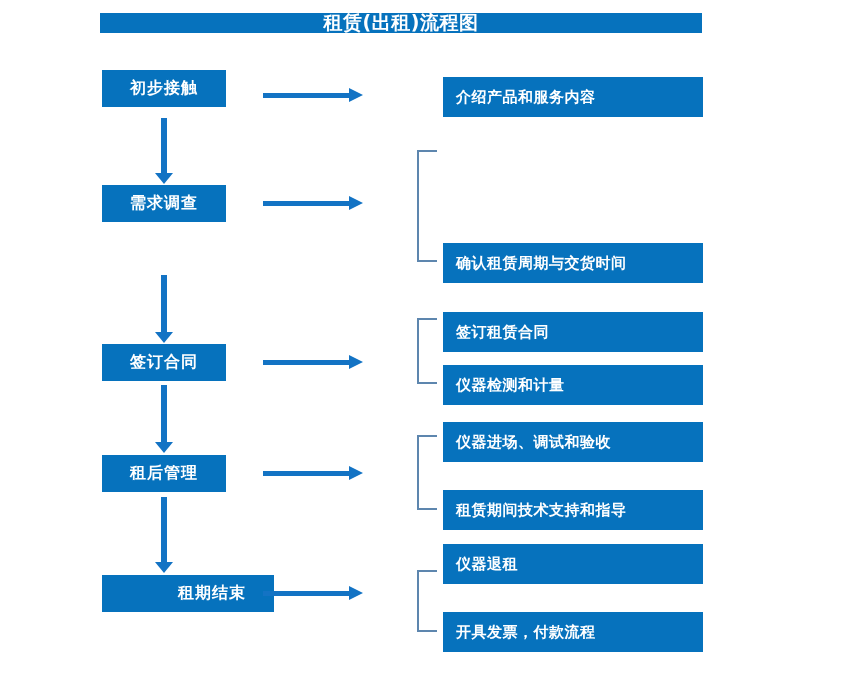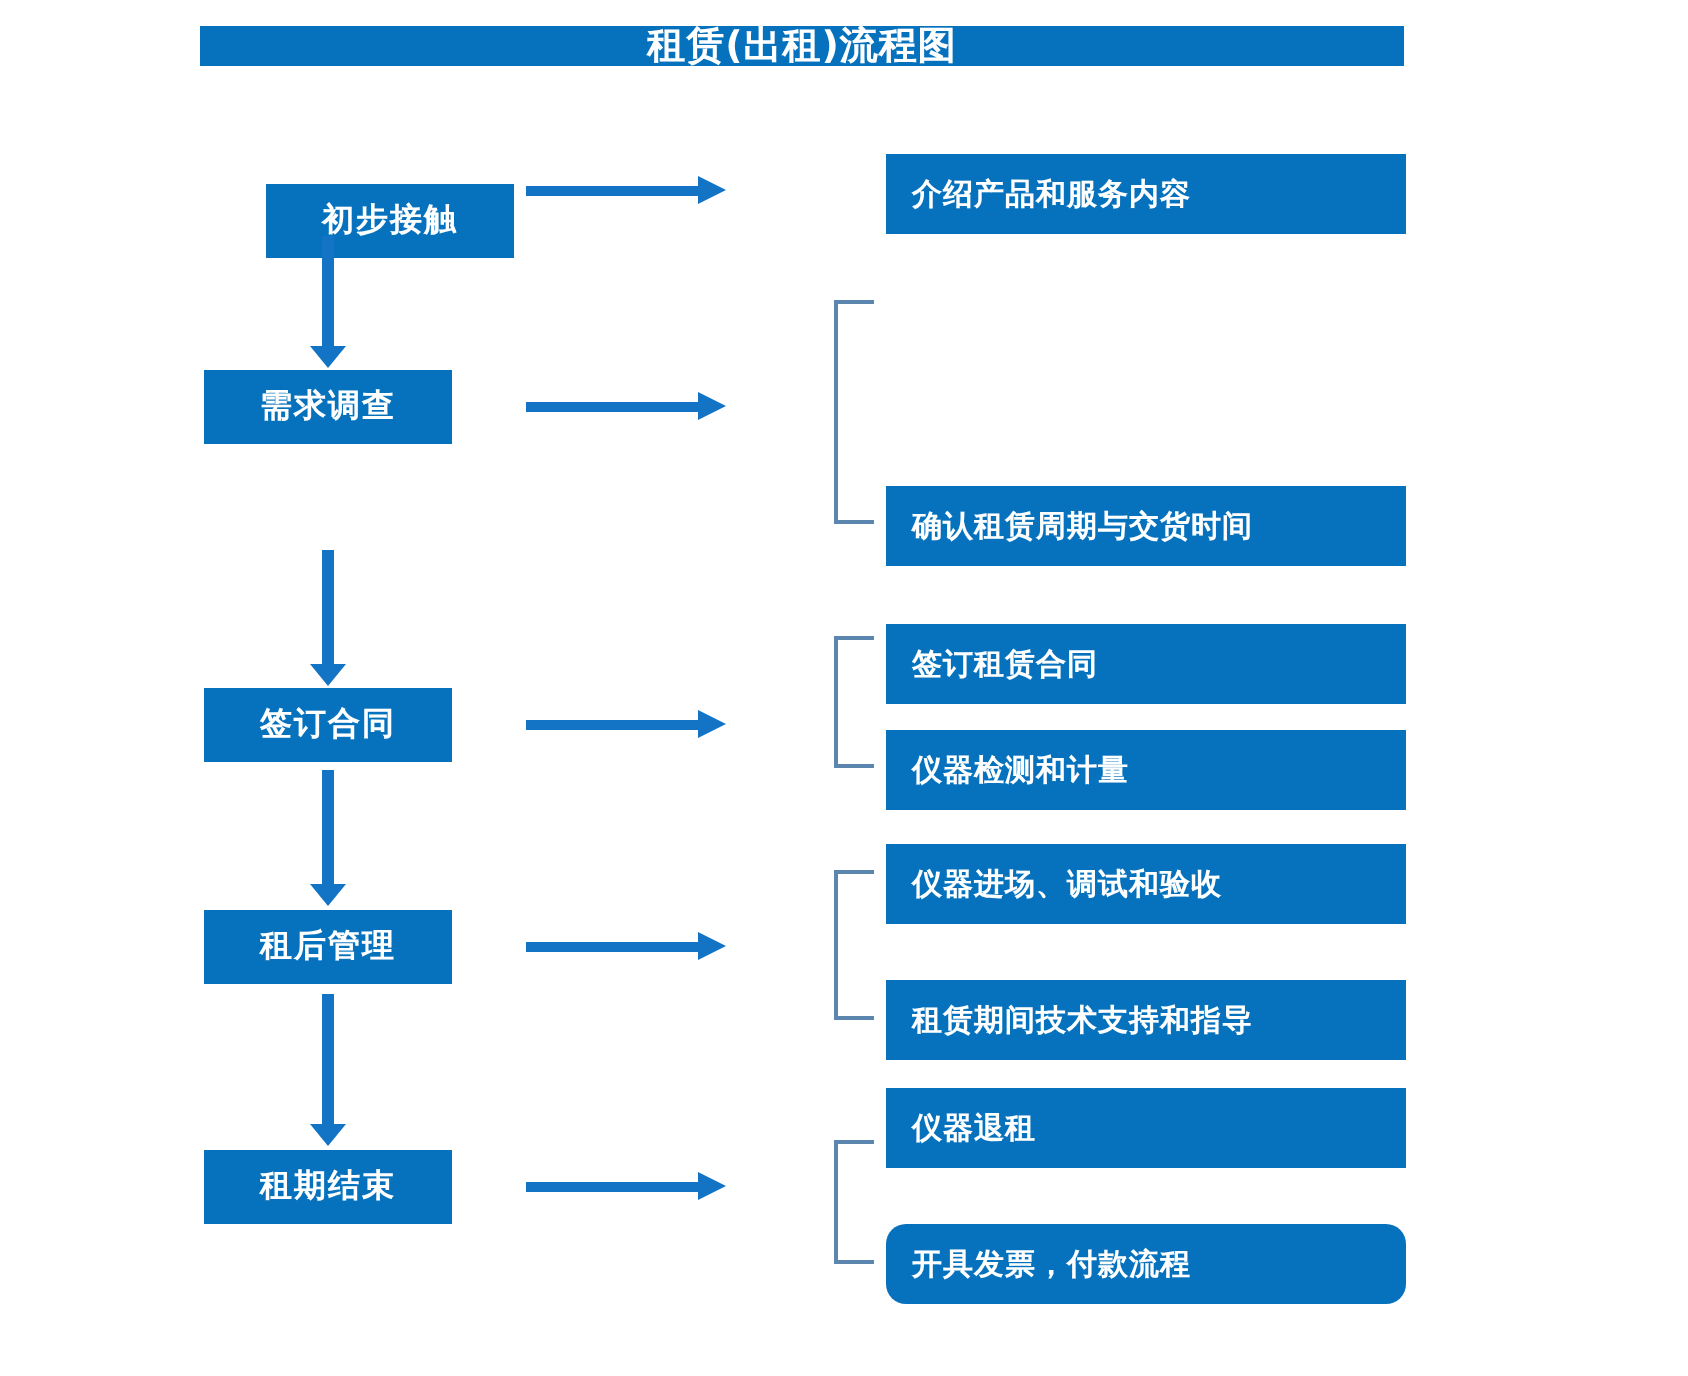--- a/index.html
+++ b/index.html
@@ -129,29 +129,29 @@
     box-sizing: border-box;
   }
 </style>
 </head>
 <body>
 
 <div id="flowchart">
 
   <div class="title-bar">租赁(出租)流程图</div>
 
-  <div class="stage-box" style="top:92px;margin-left:31px;">初步接触</div>
+  <div class="stage-box" style="top:70px;">初步接触</div>
 
   <div class="stage-box" style="top:185px;">需求调查</div>
 
   <div class="stage-box" style="top:344px;">签订合同</div>
 
   <div class="stage-box" style="top:455px;">租后管理</div>
 
-  <div class="stage-box" style="top:575px;">租期结束</div>
+  <div class="stage-box" style="top:575px;padding-left:48px;">租期结束</div>
 
   <div class="v-arrow" style="top:118px; height:66px;">
     <div class="shaft" style="height:55px;"></div>
     <div class="head" style="top:55px;"></div>
   </div>
 
   <div class="v-arrow" style="top:275px; height:68px;">
     <div class="shaft" style="height:57px;"></div>
     <div class="head" style="top:57px;"></div>
   </div>
@@ -208,15 +208,15 @@
   <div class="detail-box" style="top:312px;">签订租赁合同</div>
 
   <div class="detail-box" style="top:365px;">仪器检测和计量</div>
 
   <div class="detail-box" style="top:422px;">仪器进场、调试和验收</div>
 
   <div class="detail-box" style="top:490px;">租赁期间技术支持和指导</div>
 
   <div class="detail-box" style="top:544px;">仪器退租</div>
 
-  <div class="detail-box" style="top:612px;border-radius:10px;">开具发票，付款流程</div>
+  <div class="detail-box" style="top:612px;">开具发票，付款流程</div>
 
 </div>
 
 </body></html>

